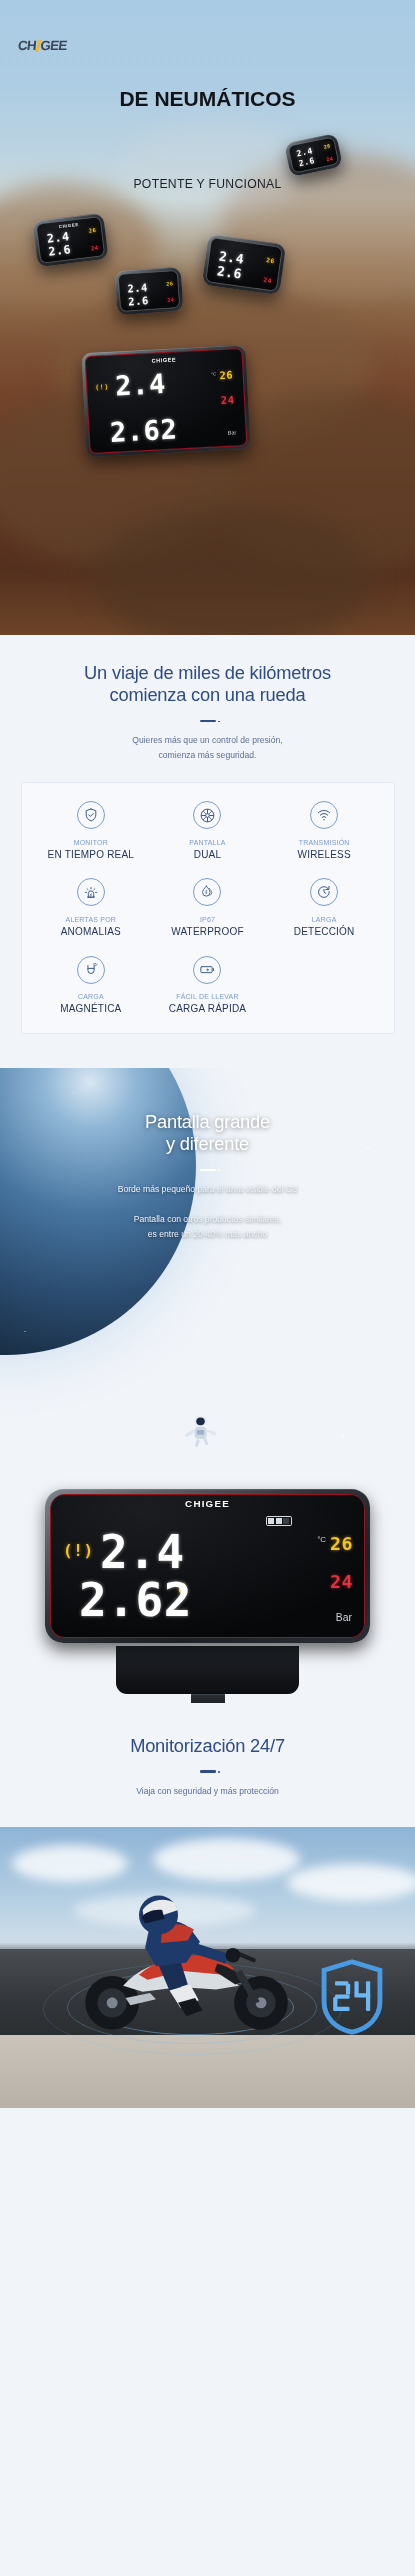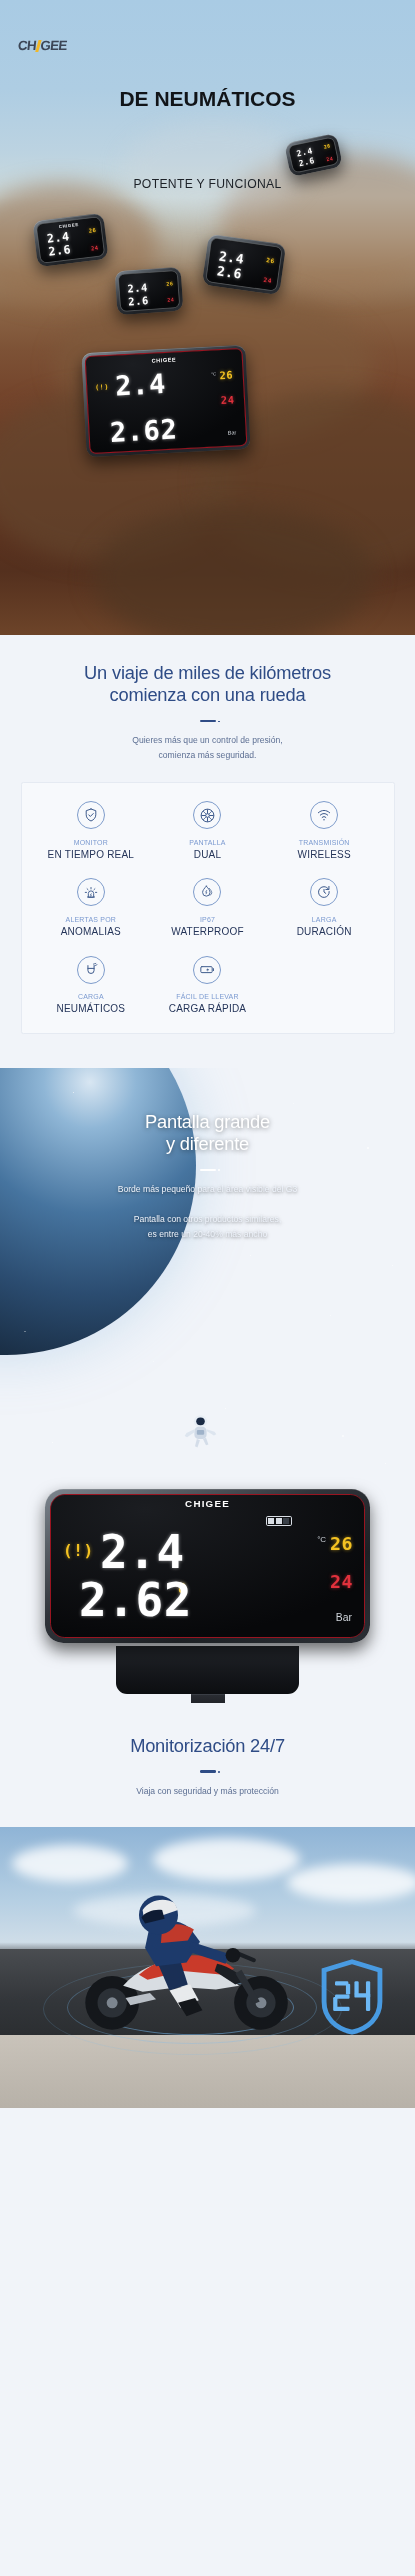--- a/index.html
+++ b/index.html
@@ -364,33 +364,33 @@
 
       <div class="feat">
         <div class="ring">
           <svg width="16" height="16" viewBox="0 0 24 24" fill="none" stroke="#3d5a8c" stroke-width="1.5" stroke-linecap="round">
             <path d="M19.8 11.3A8 8 0 1 1 12 4.1c2.9 0 5.5 1.6 6.9 3.9"></path>
             <path d="M19.4 3.6v4.6h-4.6"></path>
             <path d="M12 8.2V12l2.7 2.1"></path>
           </svg>
         </div>
         <div class="l1">LARGA</div>
-        <div class="l2">DURACIÓN</div>
+        <div class="l2">DETECCIÓN</div>
       </div>
 
       <div class="feat">
         <div class="ring">
           <svg width="16" height="16" viewBox="0 0 24 24" fill="none" stroke="#3d5a8c" stroke-width="1.5" stroke-linecap="round">
             <path d="M7.4 5.4v7.2a4.6 4.6 0 0 0 9.2 0V5.4"></path>
             <path d="M7.4 9.6h4.2M12.4 9.6h4.2"></path>
             <path d="M15.6 3.2l3.6-1.1M17.6 5.6l3.4-1.5" stroke-width="1.2"></path>
           </svg>
         </div>
         <div class="l1">CARGA</div>
-        <div class="l2">NEUMÁTICOS</div>
+        <div class="l2">MAGNÉTICA</div>
       </div>
 
       <div class="feat">
         <div class="ring">
           <svg width="17" height="17" viewBox="0 0 24 24" fill="none" stroke="#3d5a8c" stroke-width="1.4" stroke-linecap="round">
             <rect x="2.6" y="8" width="16" height="8.4" rx="1.4"></rect>
             <path d="M20.4 10.8v2.8"></path>
             <path d="M12.6 9.8l-2.6 3.1h2.2l-.6 2.1 2.8-3.3h-2.2z" fill="#3d5a8c" stroke="none"></path>
           </svg>
         </div>

